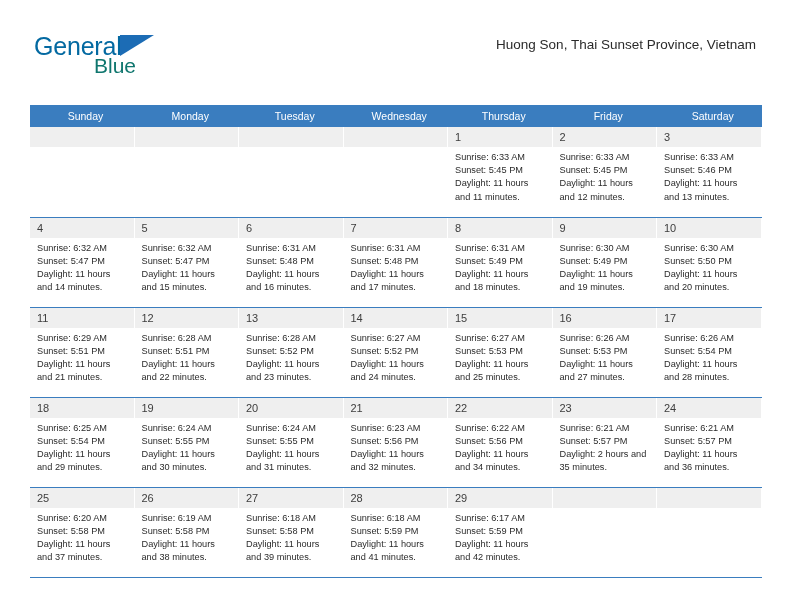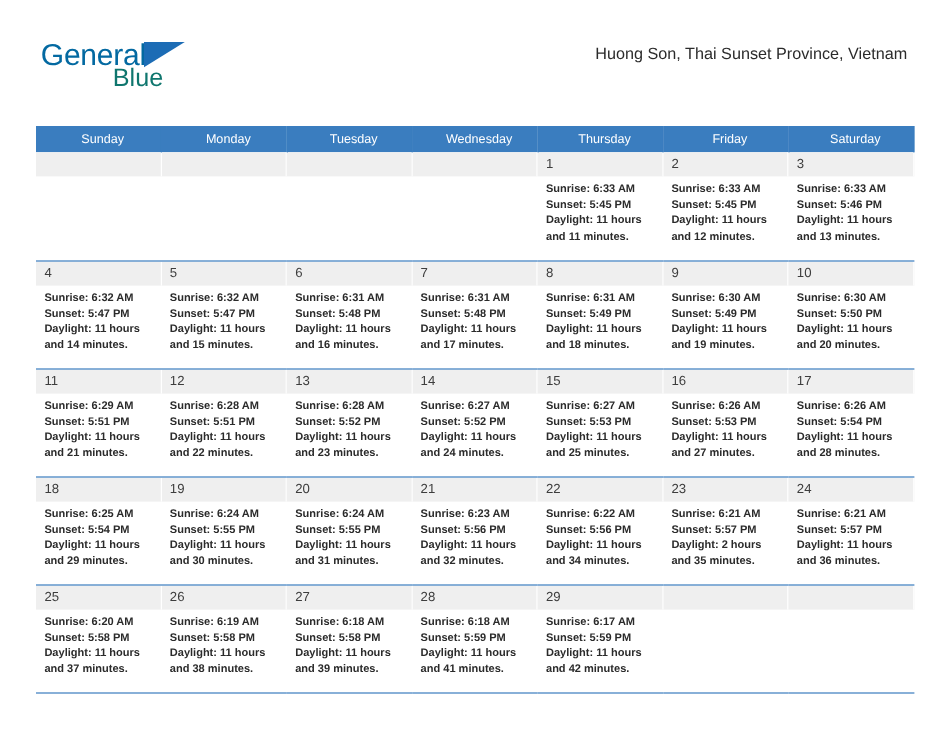--- a/index.html
+++ b/index.html
@@ -128,21 +128,20 @@
     line-height: 12px;
   }
   td.empty .daynum {
     color: transparent;
   }
   .details {
     padding: 4px 7px 0 7px;
     font-size: 9.2px;
     line-height: 13.2px;
     color: #2b2b2b;
-    font-weight: bold;
   }
   .details div {
     white-space: nowrap;
   }
   .details .wrap {
     white-space: normal;
   }
 </style>
 </head>
 <body>

